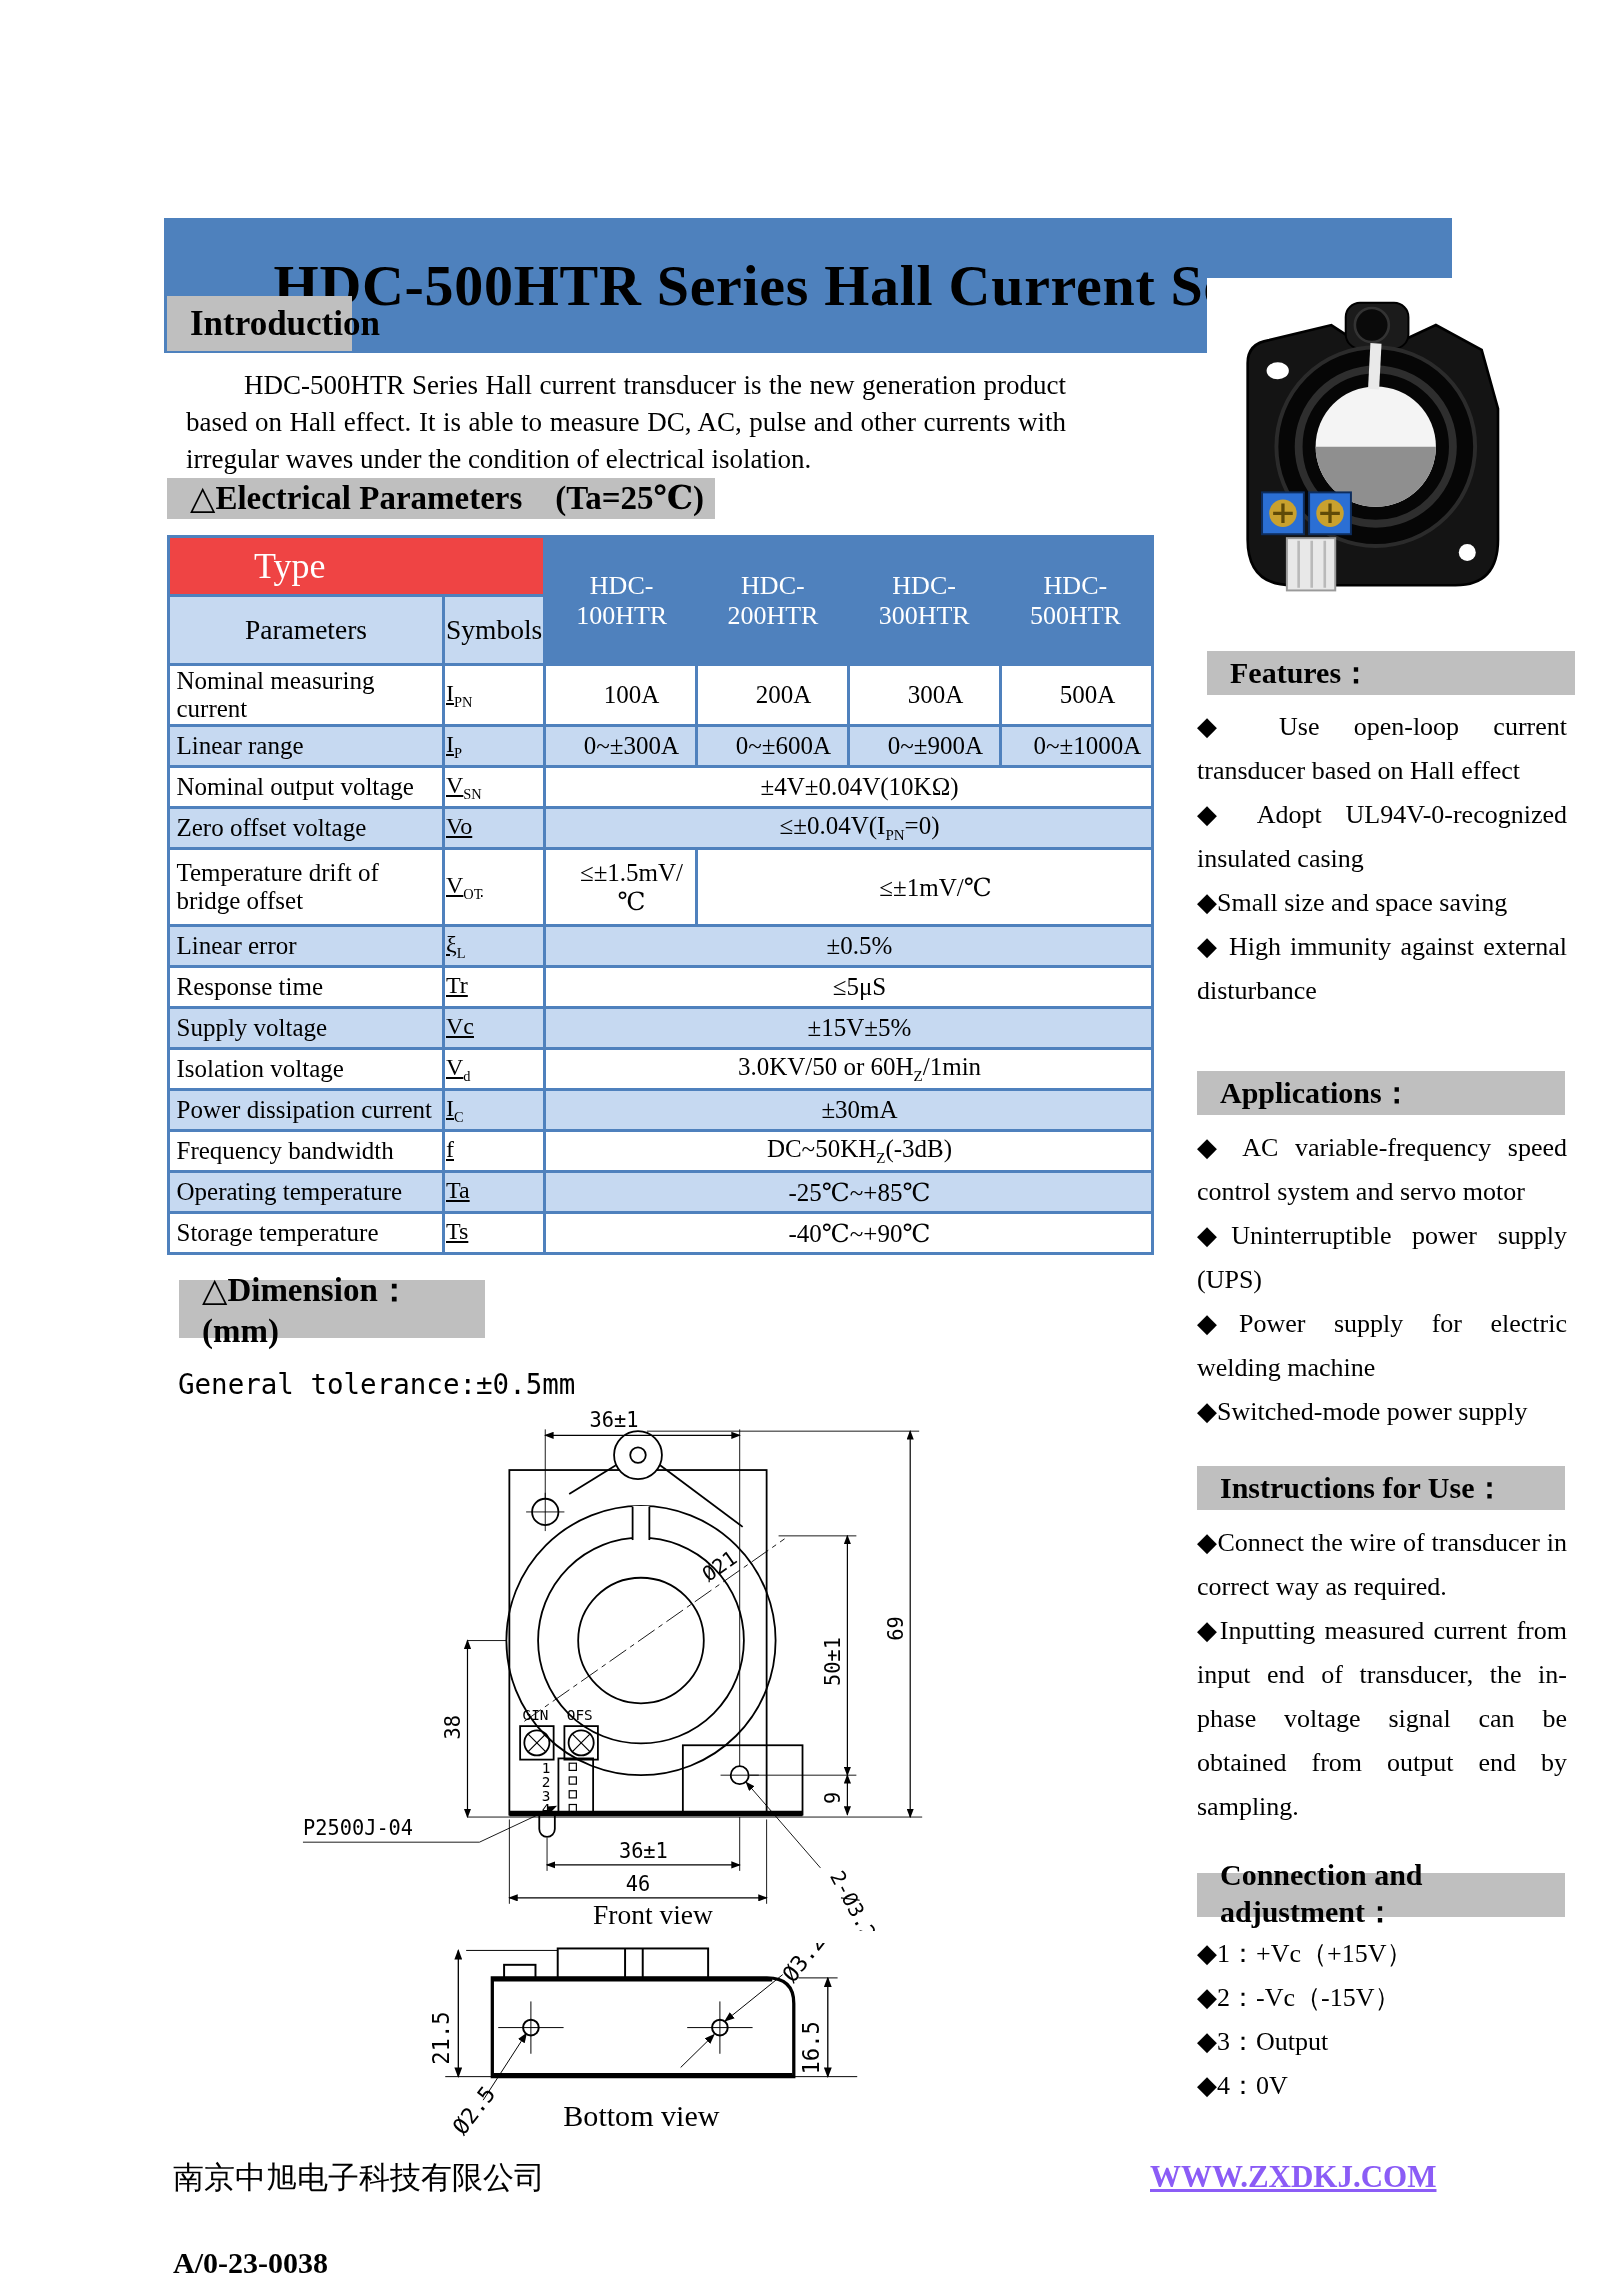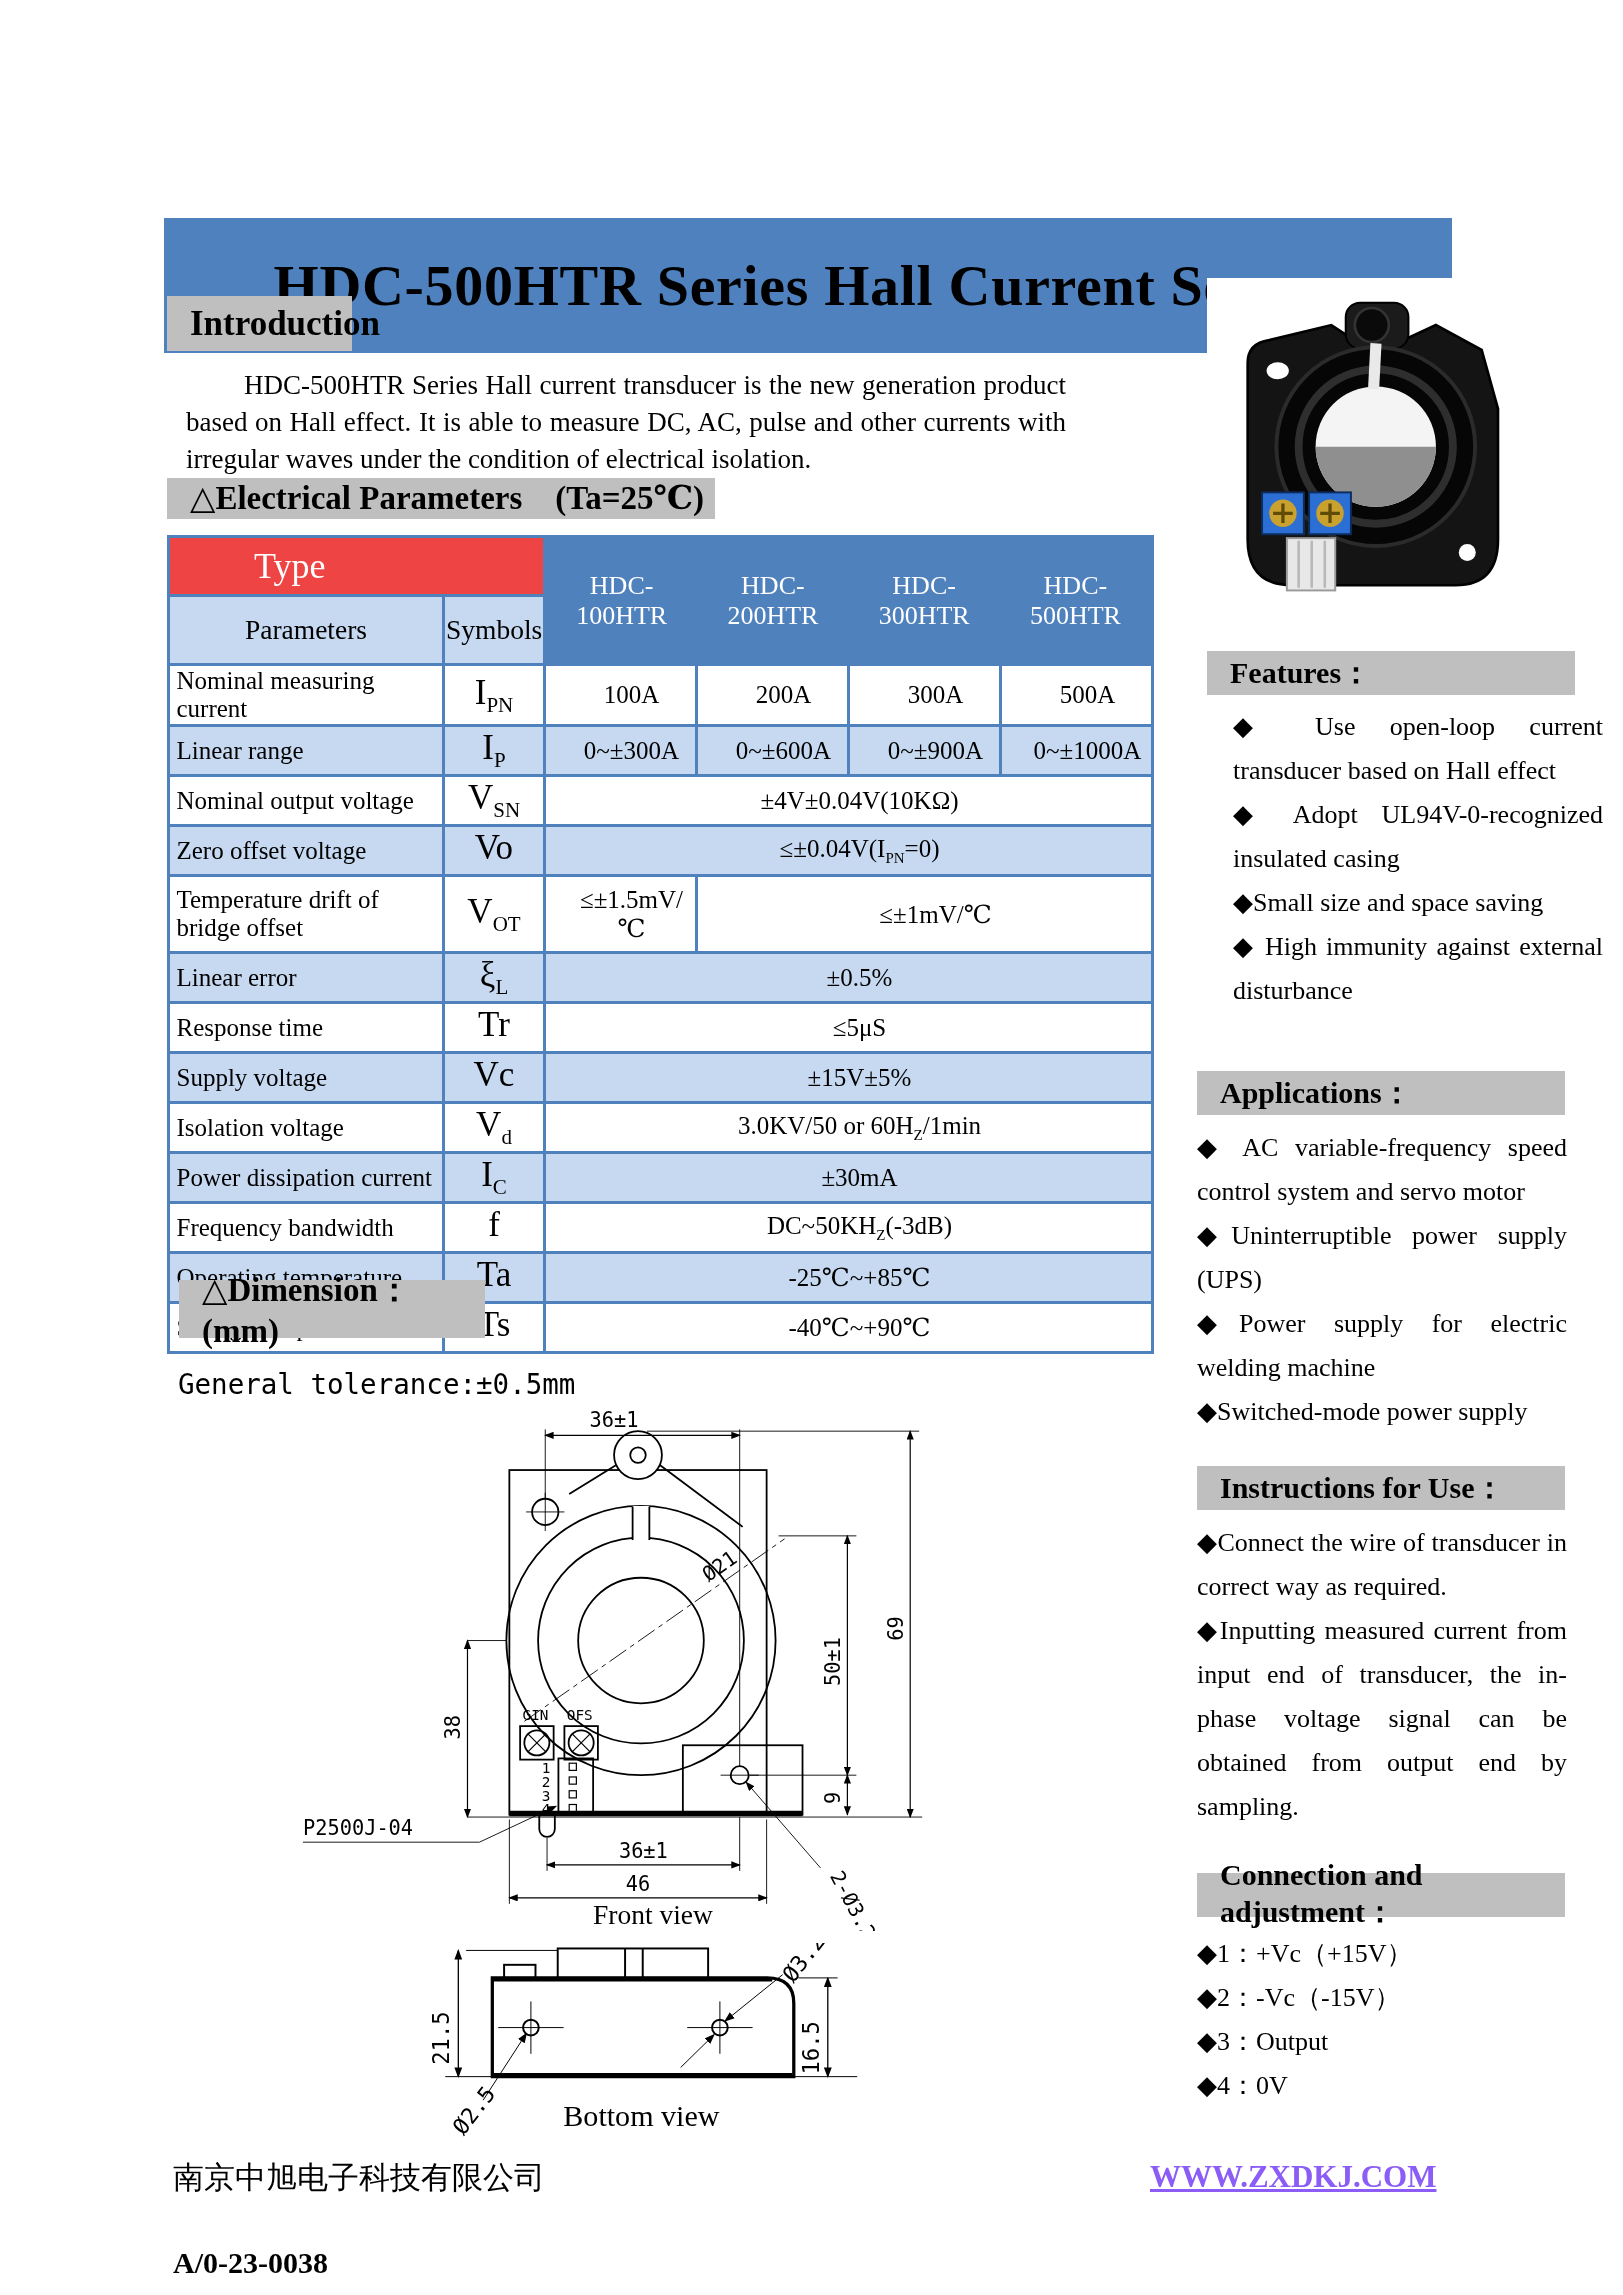--- a/index.html
+++ b/index.html
@@ -27,21 +27,21 @@
     font-size:27px; line-height:37px; text-align:justify; text-indent:58px;
   }
   .elec-head { left:167px; top:478px; width:548px; height:41px; font-size:33px; }
   
   table.ptable {
     position:absolute; left:167px; top:535px; width:986px;
     border-collapse:collapse; table-layout:fixed; font-size:25px; z-index:1;
   }
   table.ptable td { border:3.3px solid #4F81BD; overflow:hidden; }
   td.c-param { text-align:left; padding-left:6.5px; }
-  td.c-sym  { text-align:center; font-size:35px; }
+  td.c-sym  { text-align:left; font-size:24px;text-decoration:underline; }
   td.c-val  { text-align:center;padding-left:23px; }
   tr.shade td { background:#C6D9F1; }
   tr.plain td { background:#ffffff; }
   td.h-type { background:#ef4444; color:#fff; font-size:36px; padding-left:84px; }
   td.h-models { background:#4F81BD; color:#fff; padding:0; }
   .models-flex { display:flex; width:100%; }
   .models-flex span { flex:1; text-align:center; font-size:26px; color:#fff; }
   td.h-light { background:#C6D9F1; text-align:center; font-size:27.5px; }
   sub { font-size:0.60em; }
   
@@ -206,21 +206,21 @@
     </tr>
     <tr class="plain" style="height:41px">
       <td class="c-param">Storage temperature</td>
       <td class="c-sym"><span>Ts</span><sub></sub></td>
       <td class="c-val" colspan="4">-40℃~+90℃</td>
     </tr>
   </tbody>
     </table>
 
   <div class="gray-head rc-head" style="top:651px;margin-left:10px;">Features：</div>
-  <div class="rc-list" style="top:705px;margin-left:36px;">
+  <div class="rc-list" style="top:705px;">
     <p>◆ Use open-loop current transducer based on Hall effect</p>
     <p>◆ Adopt UL94V-0-recognized insulated casing</p>
     <p>◆Small size and space saving</p>
     <p>◆ High immunity against external disturbance</p>
   </div>
 
   <div class="gray-head rc-head" style="top:1071px;">Applications：</div>
   <div class="rc-list" style="top:1126px;">
     <p>◆ AC variable-frequency speed control system and servo motor</p>
     <p>◆Uninterruptible power supply (UPS)</p>

